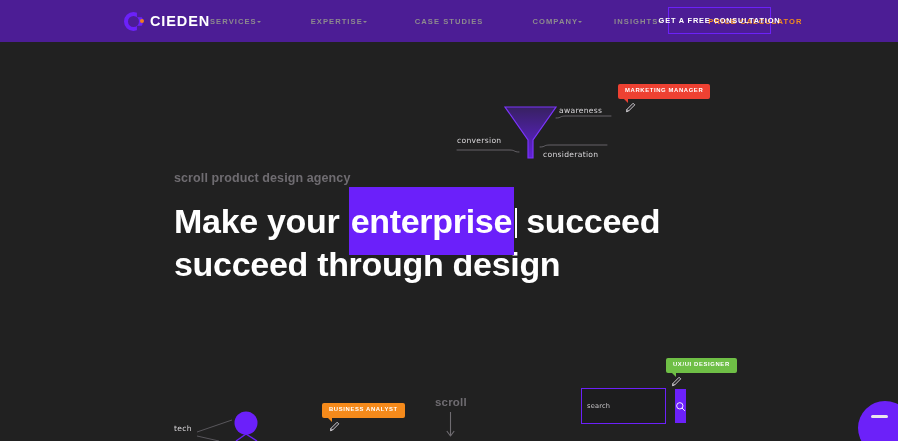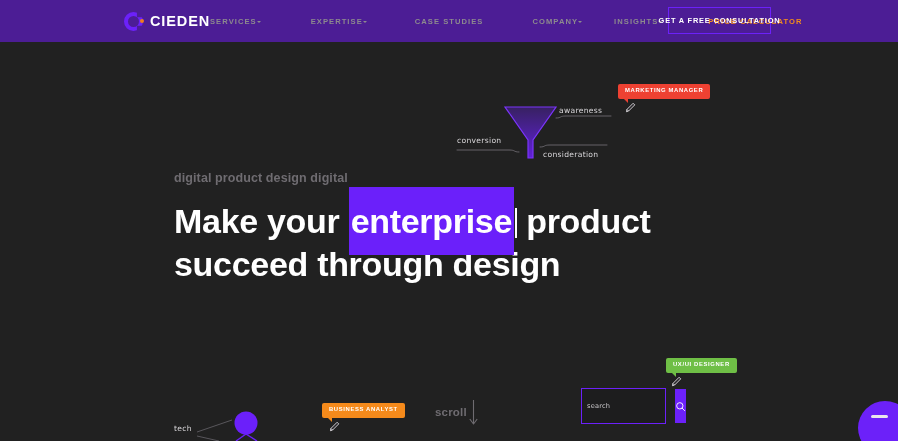--- a/index.html
+++ b/index.html
@@ -275,21 +275,21 @@
     cursor: pointer;
     padding: 0;
   }
 
   
   .scroll-hint {
     position: absolute;
     left: 435px;
     top: 396px;
     display: flex;
-    flex-direction: row;
+    flex-direction: column;
     align-items: center;
     z-index: 12;
   }
   .scroll-label {
     font-size: 11.5px;
     font-weight: bold;
     color: #6f6c71;
     letter-spacing: 0.2px;
   }
 
@@ -359,24 +359,24 @@
 
       <div class="nav-item price">
         <span>PRICE CALCULATOR</span>
       </div>
 
     </div>
 
     <button class="cta">GET A FREE CONSULTATION</button>
   </div>
 
-  <div class="eyebrow">digital product design digital</div>
+  <div class="eyebrow">scroll product design agency</div>
 
   <h1 class="headline">
-    <span>Make your </span><span class="hl-mark">enterprise</span><i class="hl-caret"></i><span> product</span><br>
+    <span>Make your </span><span class="hl-mark">enterprise</span><i class="hl-caret"></i><span> succeed</span><br>
     <span>succeed through design</span>
   </h1>
 
   <svg class="sketch" viewBox="0 0 898 441">
     <defs>
       <linearGradient id="funnelFill" x1="0" y1="0" x2="0" y2="1">
         <stop offset="0%" stop-color="#6c21f9" stop-opacity="0.30"></stop>
         <stop offset="100%" stop-color="#6c21f9" stop-opacity="0.85"></stop>
       </linearGradient>
     </defs>

